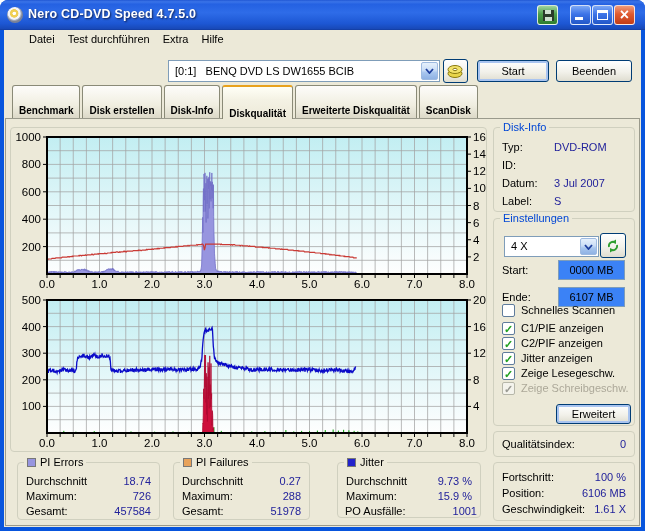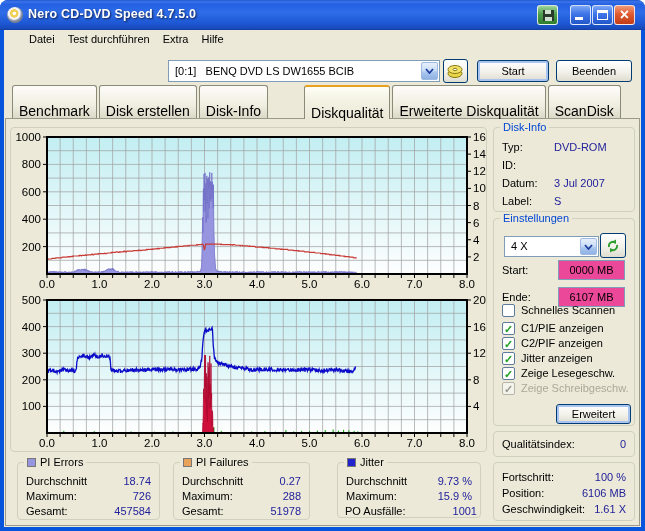--- a/index.html
+++ b/index.html
@@ -34,34 +34,34 @@
   background:linear-gradient(180deg,#E6F0FC,#CBDEF6 45%,#A8C6EE 60%,#8FB2E4); border:1px solid #9EBAE0; display:flex; align-items:center; justify-content:center; }
 .drivecombo { left:168px; top:60px; width:272px; height:22px; }
 .xpbtn { position:absolute; border:1px solid #003C74; border-radius:3px;
   background:linear-gradient(180deg,#ffffff,#F2F1EA 55%,#DFDDD0); text-align:center; }
 .discbtn { left:443px; top:59px; width:25px; height:24px; }
 .startbtn { left:477px; top:60px; width:72px; height:22px; line-height:20px; box-shadow:inset 0 0 0 2px #A9C4F0; }
 .quitbtn { left:556px; top:60px; width:76px; height:22px; line-height:20px; }
 .advbtn { line-height:18px; box-shadow:inset 0 0 0 2px #A9C4F0; }
 .tabstrip { position:absolute; left:12px; top:96px; height:23px; display:flex; align-items:flex-end; }
 .tab { height:19px; line-height:18px; padding:16px 6px; margin-right:2px; margin-bottom:1px; border:1px solid #8A8A77; border-bottom:none; border-radius:3px 3px 0 0;
-  background:linear-gradient(180deg,#FDFCFA,#F0EEE0 60%,#DCD9C8); white-space:nowrap; font-size:14px; z-index:2; }
-.tab.active { height:23px; line-height:21px; margin-bottom:0; border-top:2px solid #E8A21D; background:linear-gradient(180deg,#FFFFF6,#F4F2E4 40%,#ECE9D8); z-index:5;margin-left:34px; }
+  background:linear-gradient(180deg,#FDFCFA,#F0EEE0 60%,#DCD9C8); white-space:nowrap; font-size:10px; z-index:2;font-weight:bold; }
+.tab.active { height:23px; line-height:21px; margin-bottom:0; border-top:2px solid #E8A21D; background:linear-gradient(180deg,#FFFFF6,#F4F2E4 40%,#ECE9D8); z-index:5; }
 .content { position:absolute; left:5px; top:118px; width:635px; height:408px; background:#ECE9D8; border:1px solid #9A9A8C; }
 .gbox { position:absolute; border:1px solid #D0D0BF; border-radius:4px; }
 .gcap { position:absolute; top:-7px; left:6px; background:#ECE9D8; padding:0 3px; line-height:13px; font-size:11px; }
 .gcap.blue { color:#0046D5; }
 .swatch { display:inline-block; width:9px; height:9px; margin-right:4px; vertical-align:-1px; border:1px solid #777; }
 .irow { position:absolute; left:8px; right:8px; line-height:13px; }
 .irow .lab { position:absolute; left:0; }
 .irow .val { position:absolute; color:#22229B; }
 .srow { position:absolute; left:8px; right:8px; line-height:13px; }
 .srow .lab { position:absolute; left:0; }
 .srow .val { position:absolute; right:0; color:#22229B; }
-.field { position:absolute; background:#ec4899; border:1px solid #7F9DB9; text-align:center; line-height:18px; }
+.field { position:absolute; background:#3b82f6; border:1px solid #7F9DB9; text-align:center; line-height:18px; }
 .cbrow { position:absolute; left:8px; height:14px; line-height:13px; }
 .cb { position:absolute; left:0; top:0; width:13px; height:13px; background:#fff; border:1px solid #5F7C9C; border-radius:2px; text-align:center; }
 .cb::after { content:"✓"; color:#21A121; font-weight:bold; font-size:11px; line-height:12px; display:none; }
 .cbrow.checked .cb::after { display:block; }
 .cbrow .cblabel { position:absolute; left:19px; top:0; white-space:nowrap; }
 .cbrow.disabled .cb { border-color:#B7B7A9; background:#F4F3EC; }
 .cbrow.disabled .cb::after { color:#9A9A93; }
 .cbrow.disabled .cblabel { color:#ACA899; }
 svg text { font-family:"Liberation Sans",sans-serif; }
 </style>

